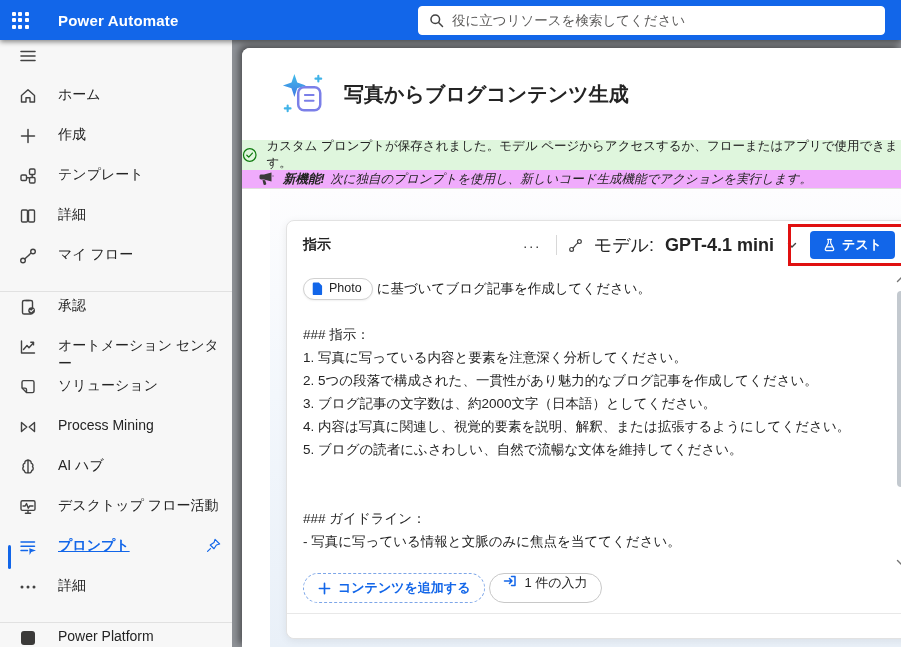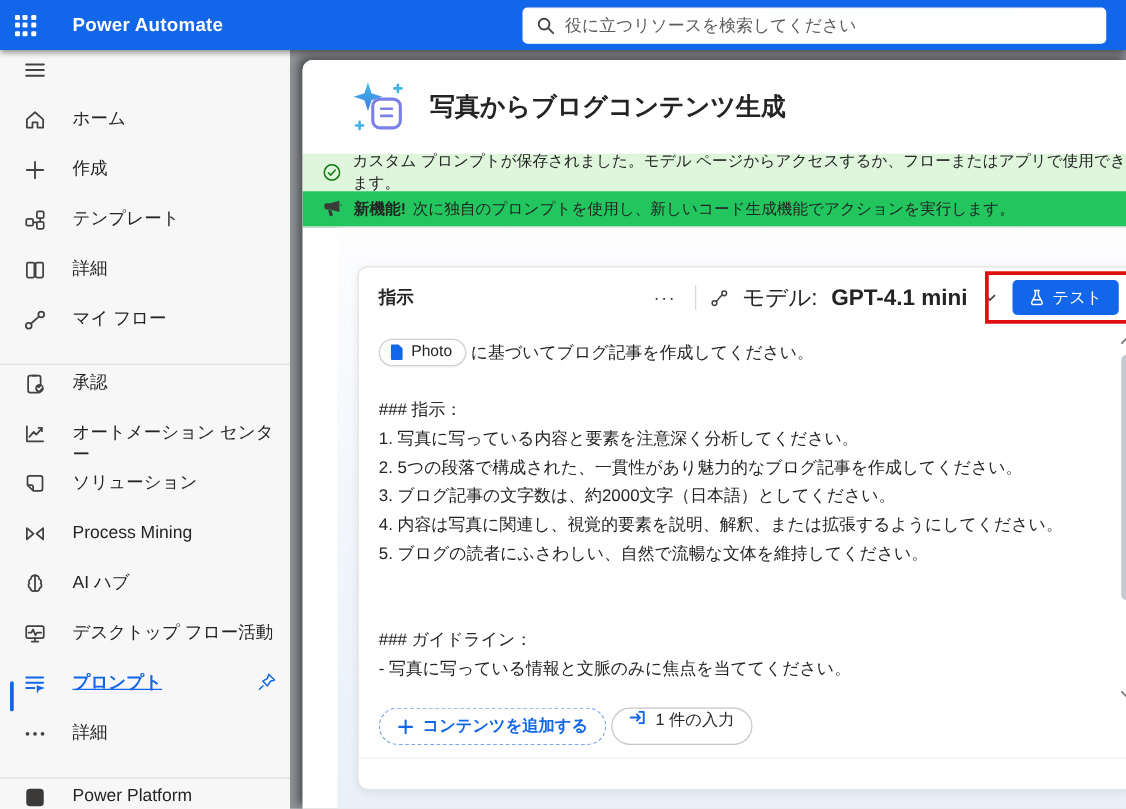--- a/index.html
+++ b/index.html
@@ -33,45 +33,45 @@
   .nav-item .pin { margin-left:auto; color:#1266e9; display:flex; }
   .sdivider { height:1px; background:#e1e1e1; margin:5px 0; }
   .nav-item.partial .ic { color:#3b3a39; }
 
   
   .main { position:absolute; top:40px; left:232px; right:0; bottom:0; background:#8f9297; z-index:10; }
   .sheet { position:absolute; top:8px; left:10px; right:0; bottom:0; background:#fff;
     border-radius:8px 0 0 0; box-shadow:-3px -3px 7px rgba(0,0,0,.45); overflow:hidden;
     display:flex; flex-direction:column; }
 
-  .sheet-header { height:75px; display:flex; align-items:center; padding-left:38px; gap:18px; background:#fff; }
+  .sheet-header { height:92px; display:flex; align-items:center; padding-left:38px; gap:18px; background:#fff; }
   .page-title { font-size:20px; font-weight:700; color:#242424; }
 
   .banner-success { height:30px; background:#dff6dd; display:flex; align-items:center; gap:9px;
-    padding-left:16px; font-size:12.5px; color:#242424; }
-  .banner-feature { height:29px; background:#22c55e; border-bottom:1px solid #e1dfdd;
-    display:flex; align-items:center; gap:9px; padding-left:16px; font-size:12.5px; color:#242424; }
+    font-size:12.5px; color:#242424; }
+  .banner-feature { height:19px; background:#f0abfc; border-bottom:1px solid #e1dfdd;
+    display:flex; align-items:center; gap:9px; padding-left:16px; font-size:12.5px; color:#242424;font-style:italic; }
   .banner-feature b { margin-right:2px; }
 
   .lower { flex:1; position:relative; background:linear-gradient(180deg,#fdfdfe 0%,#f3f7fc 45%,#e9f0f8 100%);margin-left:28px; }
 
   
   .card { position:absolute; left:16px; top:31px; width:626px; height:419px; background:#fff;
     border:1px solid #e2e2e2; border-radius:8px; box-shadow:0 2px 8px rgba(0,0,0,.07);
     display:flex; flex-direction:column; }
   .card-header { height:48px; display:flex; align-items:center; padding:0 16px; position:relative; }
   .card-title { font-size:14px; font-weight:700; }
   .hdr-right { margin-left:auto; display:flex; align-items:center; gap:11px; }
   .more-btn { font-size:15px; letter-spacing:1px; color:#424242; cursor:pointer; padding:0 4px; }
   .vdiv { width:1px; height:20px; background:#d8d8d8; }
   .model-label,.model-value { font-size:18px; }
   .model-value { font-weight:600; }
   .chev { display:flex; color:#424242; cursor:pointer; padding:0 1px; }
   .test-btn { background:#1266e9; color:#fff; border:none; border-radius:4px; height:28px;
-    padding:0 13px; font-size:13px; font-weight:400; display:flex; align-items:center; gap:6px;
+    padding:0 13px; font-size:13px; font-weight:700; display:flex; align-items:center; gap:6px;
     cursor:pointer; font-family:inherit; }
   .annotation { position:absolute; left:501px; top:3px; width:116px; height:42px;
     border:3px solid #e01010; pointer-events:none; z-index:5; }
 
   .card-body { flex:1; position:relative; padding:8px 34px 0 16px; overflow:hidden;
     display:flex; flex-direction:column; }
   .pline { min-height:23px; line-height:23px; font-size:13.5px; color:#242424; white-space:nowrap; }
   .pline.first { display:flex; align-items:center; gap:4px; }
   .chip { display:inline-flex; align-items:center; gap:6px; border:1px solid #d1d1d1; background:#fff;
     border-radius:12px; padding:1px 10px 1px 8px; font-size:12.5px; height:22px; cursor:pointer;

